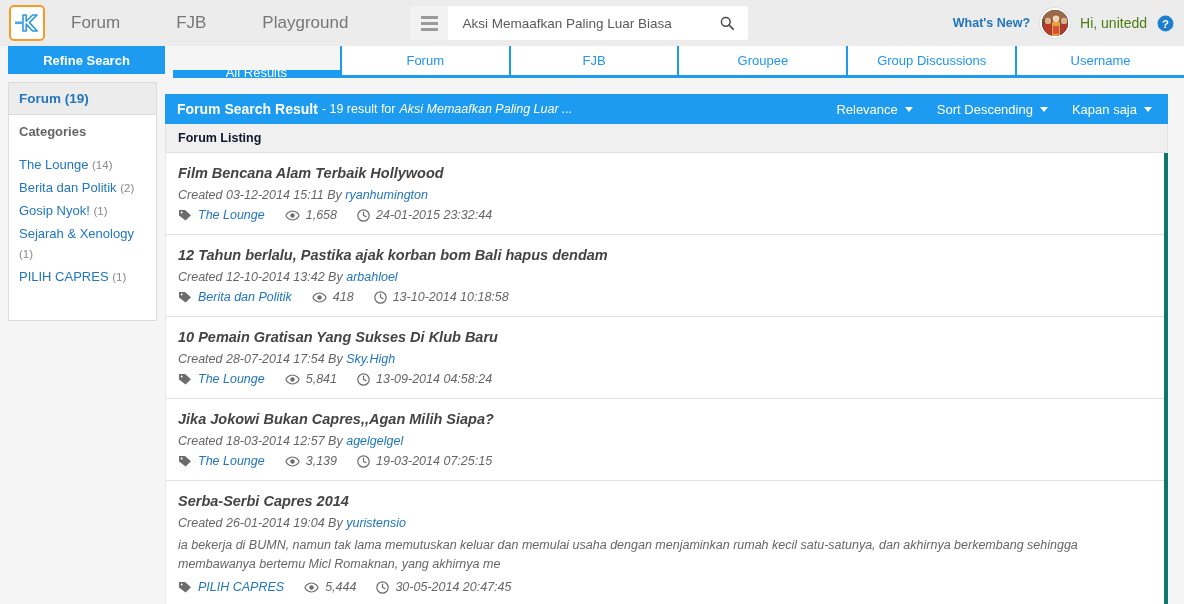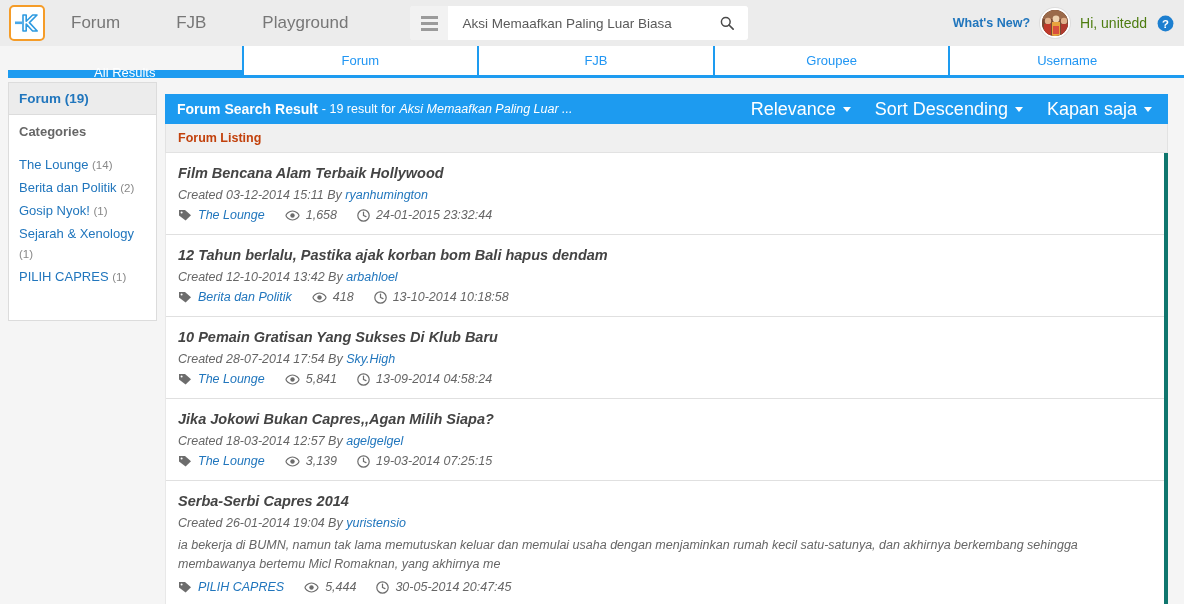--- a/index.html
+++ b/index.html
@@ -183,40 +183,40 @@
     display: flex; align-items: center;
     padding: 0 4px 0 12px;
     margin-top: 12px;
   }
   .rh-title { font-weight: bold; font-size: 14px; }
   .rh-sub { font-size: 12.5px; margin-left: 4px; }
   .rh-query { font-style: italic; }
   .rh-right { margin-left: auto; display: flex; align-items: center; }
   .rh-drop {
     display: flex; align-items: center; gap: 7px;
-    color: #fff; font-size: 18px;
+    color: #fff; font-size: 13px;
     padding: 0 12px; cursor: pointer;
     white-space: nowrap;
   }
   .caret {
     width: 0; height: 0;
     border-left: 4px solid transparent;
     border-right: 4px solid transparent;
     border-top: 5px solid #fff;
   }
 
   .listing-head {
     background: #f0f0f0;
     border-left: 1px solid #e2e2e2;
     border-right: 1px solid #e2e2e2;
     border-bottom: 1px solid #e2e2e2;
     padding: 7px 12px;
     font-size: 12.5px;
     font-weight: bold;
-    color: #c2410c;
+    color: #0f172a;
   }
   .results {
     background: #fff;
     border-left: 1px solid #e8e8e8;
     border-right: 4px solid #0f766e;
     font-style: italic;
   }
   .result-row {
     padding: 12px 12px 12px 12px;
     border-bottom: 1px solid #e0e0e0;
@@ -303,25 +303,27 @@
     </div>
     <span class="hi-user">Hi, unitedd</span>
     <svg class="help-icon" viewBox="0 0 18 18">
       <circle cx="9" cy="9" r="8.4" fill="#1d7fd0"></circle>
       <text x="9" y="13.4" text-anchor="middle" font-family="Liberation Sans, sans-serif" font-size="12" font-weight="bold" fill="#ffffff">?</text>
     </svg>
   </div>
 </div>
 
 <div class="subbar">
+  <button class="refine-btn">Refine Search</button>
   <div class="tabs">
     <div class="tab active">All Results</div>
     <div class="tab">Forum</div>
     <div class="tab">FJB</div>
     <div class="tab">Groupee</div>
+    <div class="tab">Group Discussions</div>
     <div class="tab">Username</div>
   </div>
 </div>
 
 <div class="page">
 
   <div class="sidebar">
     <div class="sidebar-head">Forum (19)</div>
     <div class="sidebar-body">
       <div class="cat-title">Categories</div>

